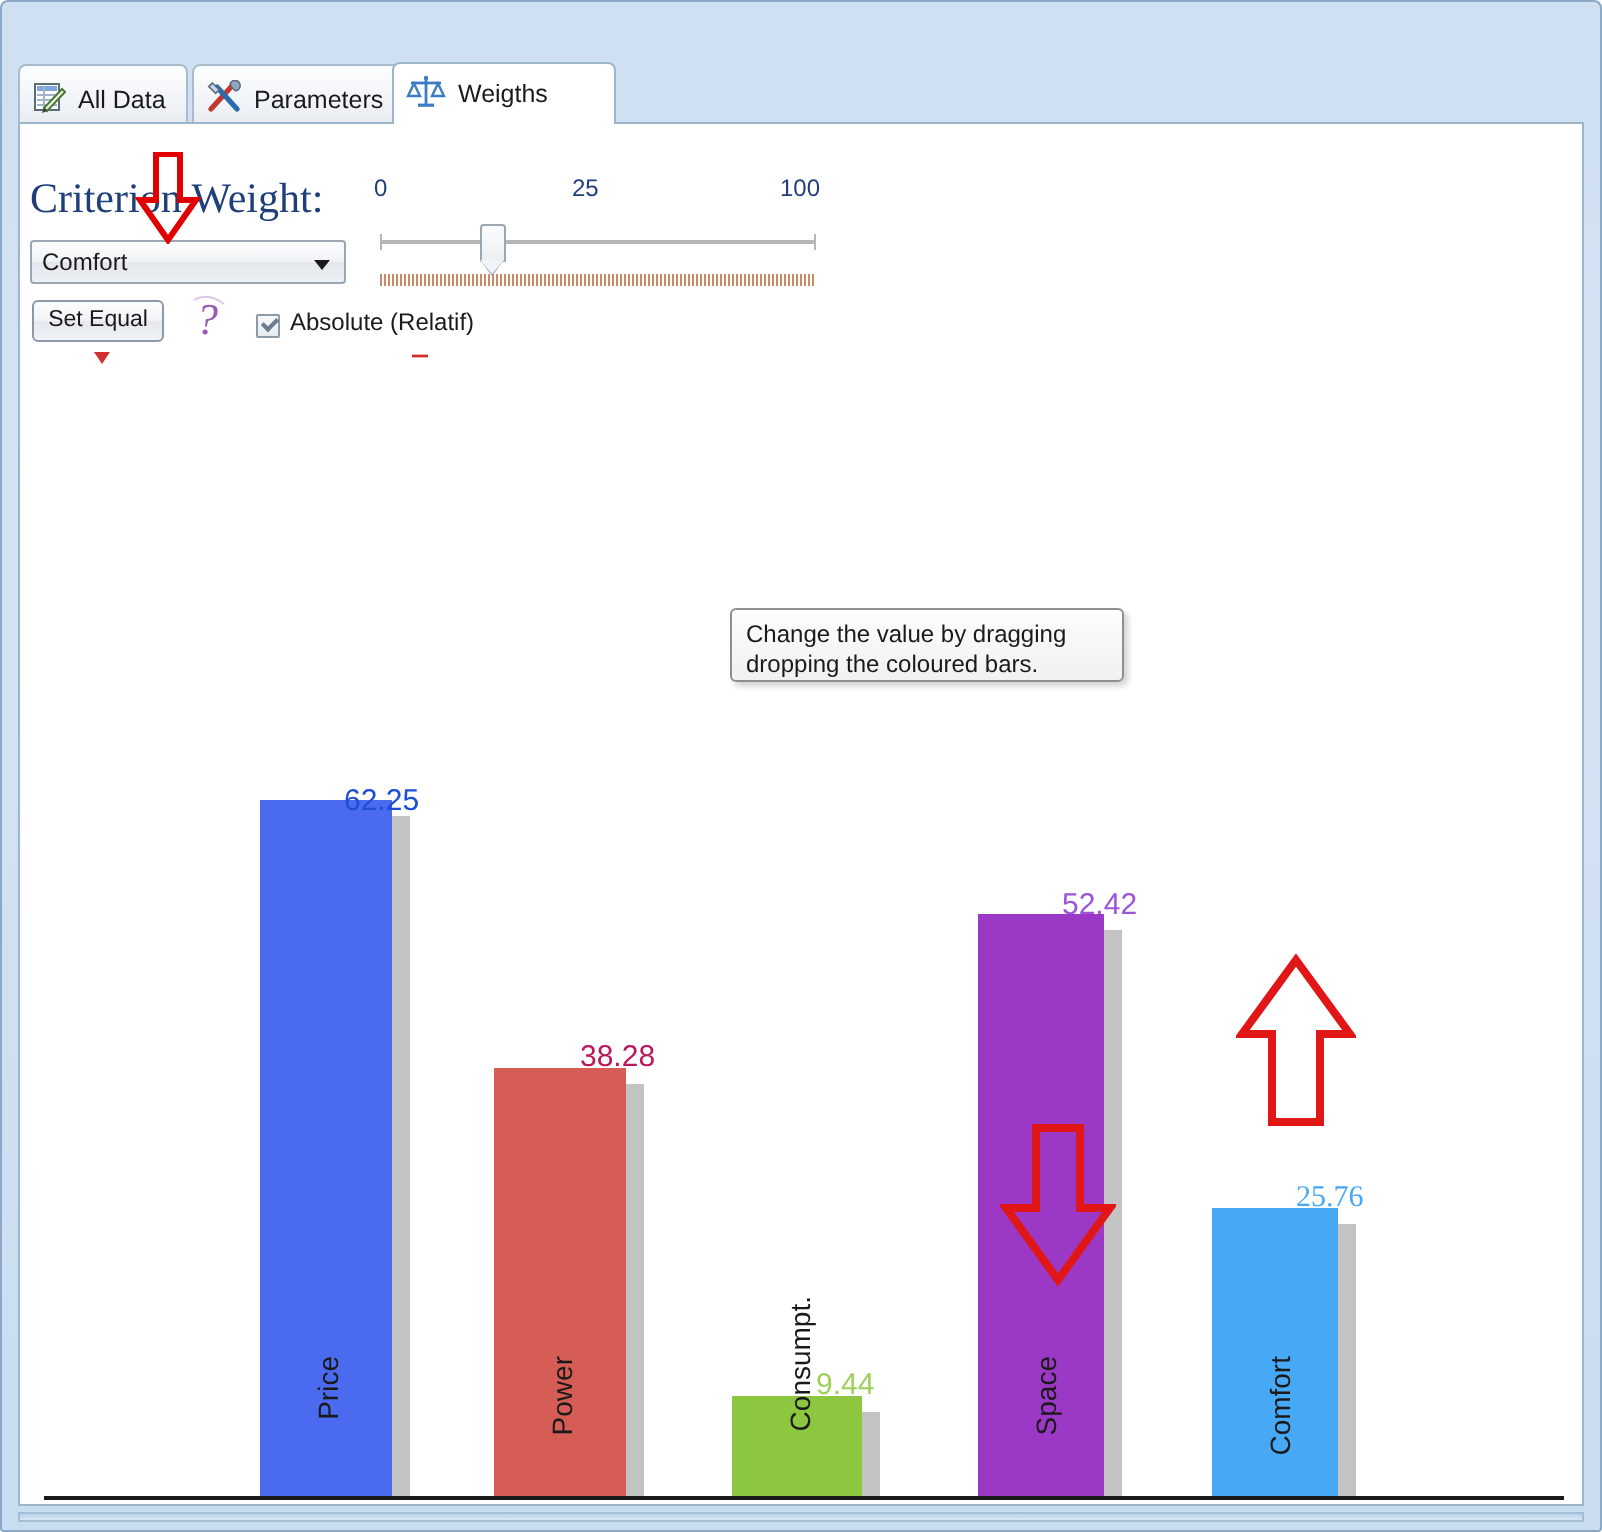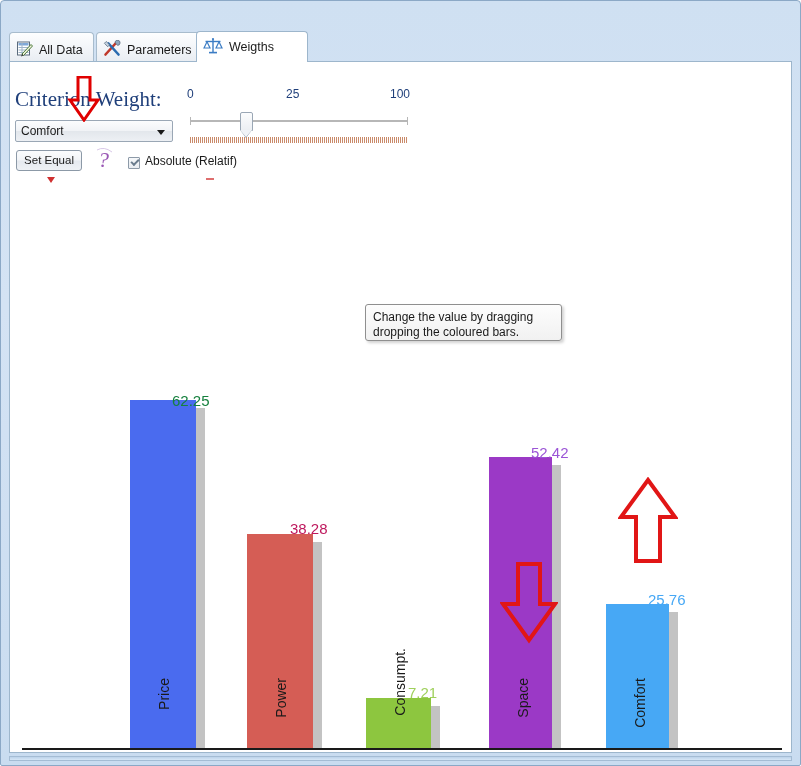--- a/index.html
+++ b/index.html
@@ -409,41 +409,41 @@
 
     <div id="tooltip">
       <div>Change the value by dragging</div>
       <div>dropping the coloured bars.</div>
     </div>
 
     <div id="chart">
 
       <div class="bar-shadow" style="left:186px; height:340px;"></div>
       <div class="bar" id="bar-0" style="left:120px; width:66px; height:348px; background:#4a6bef;"></div>
-      <div class="bar-value" id="val-0" style="left:162px; top:330px; color:#15803d;">62.25</div>
+      <div class="bar-value" id="val-0" style="left:162px; top:330px; color:#1d4ed8;">62.25</div>
       <div class="bar-name" style="left:146px; top:616px;">Price</div>
 
       <div class="bar-shadow" style="left:303px; height:206px;"></div>
       <div class="bar" id="bar-1" style="left:237px; width:66px; height:214px; background:#d55d55;"></div>
       <div class="bar-value" id="val-1" style="left:280px; top:458px; color:#be185d;">38.28</div>
       <div class="bar-name" style="left:263px; top:616px;">Power</div>
 
       <div class="bar-shadow" style="left:421px; height:42px;"></div>
       <div class="bar" id="bar-2" style="left:356px; width:65px; height:50px; background:#8dc63f;"></div>
-      <div class="bar-value" id="val-2" style="left:398px; top:622px; color:#9fd05c;">7.21</div>
+      <div class="bar-value" id="val-2" style="left:398px; top:622px; color:#9fd05c;">9.44</div>
       <div class="bar-name" style="left:382px; top:586px;">Consumpt.</div>
 
       <div class="bar-shadow" style="left:542px; height:283px;"></div>
       <div class="bar" id="bar-3" style="left:479px; width:63px; height:291px; background:#9b39c6;"></div>
       <div class="bar-value" id="val-3" style="left:521px; top:382px; color:#9b55d6;">52.42</div>
       <div class="bar-name" style="left:505px; top:616px;">Space</div>
 
       <div class="bar-shadow" style="left:659px; height:136px;"></div>
       <div class="bar" id="bar-4" style="left:596px; width:63px; height:144px; background:#47a8f5;"></div>
-      <div class="bar-value" id="val-4" style="left:638px; top:529px; color:#47a8f5;">25.76</div>
+      <div class="bar-value" id="val-4" style="left:638px; top:529px; color:#47a8f5;font-family:Liberation Serif, serif;">25.76</div>
       <div class="bar-name" style="left:622px; top:616px;">Comfort</div>
 
       <div id="axis-line"></div>
     </div>
 
     <div class="red-arrow" style="left:57px; top:14px;">
       <svg width="34" height="46" viewBox="0 0 34 46">
         <path d="M11 1 L23 1 L23 24 L31 24 L17 44 L3 24 L11 24 Z" fill="none" stroke="#e00000" stroke-width="3"></path>
       </svg>
     </div>

